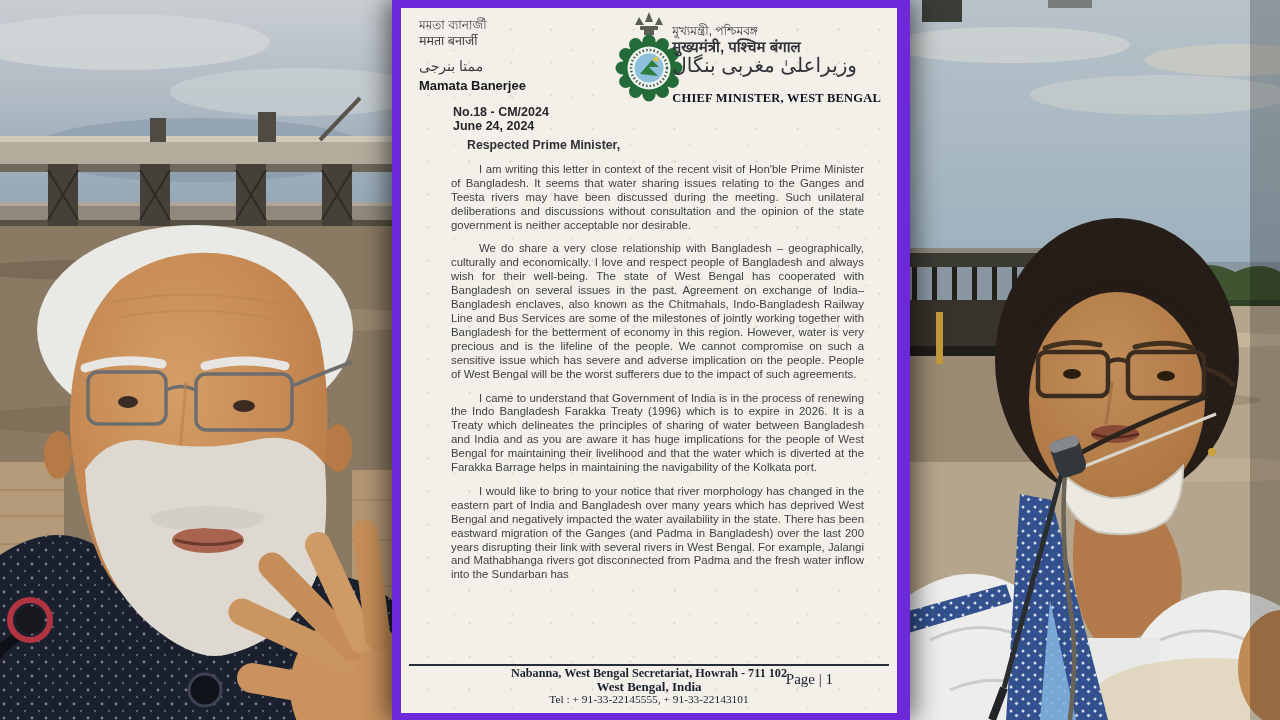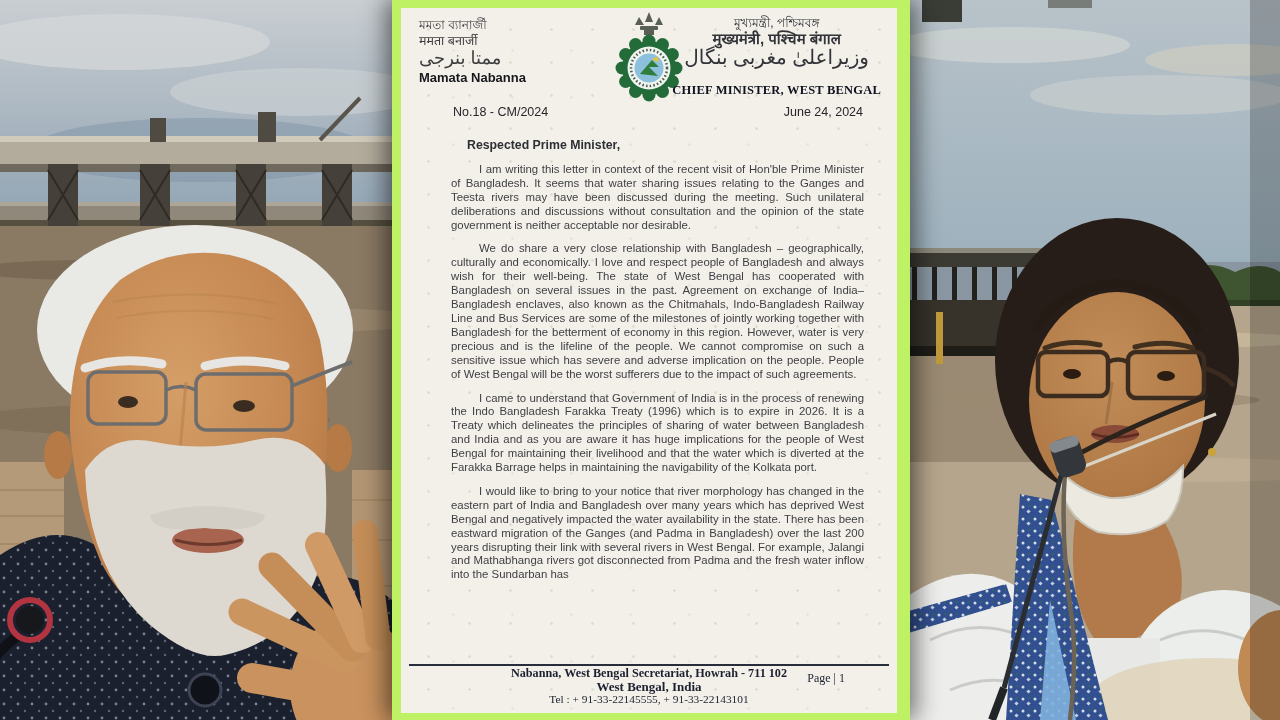--- a/index.html
+++ b/index.html
@@ -6,61 +6,61 @@
   body {
     width:1280px; height:720px; overflow:hidden; position:relative;
     background:#8a97a3; font-family:"Liberation Sans", sans-serif;
   }
   .stage { position:absolute; inset:0; width:1280px; height:720px; }
   svg.bg { position:absolute; left:0; top:0; display:block; }
 
   
   .letter {
     position:absolute; left:392px; top:0; width:518px; height:720px;
-    background:#bef264; padding:8px 13px 7px 9px; box-sizing:border-box;
+    background:#6d28d9; padding:8px 13px 7px 9px; box-sizing:border-box;
     box-shadow:-8px 0 22px rgba(0,0,0,.4), 8px 0 22px rgba(0,0,0,.4);
   }
   .paper {
     position:relative; width:100%; height:100%;
     background-color:#f3f0e9;
     background-image:
       radial-gradient(circle, rgba(110,105,90,.15) 1px, transparent 1.6px),
       radial-gradient(circle, rgba(110,105,90,.09) 1px, transparent 1.6px);
     background-size:41px 33px, 59px 47px;
     background-position:7px 5px, 23px 19px;
   }
   .hdr-left  { position:absolute; left:18px; top:10px; color:#3c3c3e; }
   .hdr-left .bn { font-size:12px; line-height:15px; }
   .hdr-left .hi { font-size:12.5px; line-height:16px; }
-  .hdr-left .ur { font-size:18px; line-height:18px; }
+  .hdr-left .ur { font-size:14px; line-height:18px;margin-top:8px; }
   .hdr-left .en { font-size:13px; font-weight:bold; color:#17181c; margin-top:3px; }
 
   .emblem { position:absolute; left:50%; top:2px; transform:translateX(-50%); }
 
-  .hdr-right { position:absolute; right:16px; top:8px; text-align:center; color:#33343a; }
+  .hdr-right { position:absolute; right:16px; top:16px; text-align:left; color:#33343a; }
   .hdr-right .bn { font-size:12px; line-height:15px; }
   .hdr-right .hi { font-size:15px; line-height:16px; font-weight:bold; }
   .hdr-right .ur { font-size:20px; line-height:20px; }
   .hdr-right .en { font-family:"Liberation Serif", serif; font-size:12.5px; font-weight:bold;
                    color:#101320; margin-top:16px; letter-spacing:.2px; }
 
   .refrow { position:absolute; top:97px; left:52px; right:34px; display:flex;
-            justify-content:space-between; font-weight:normal; font-size:12.5px; color:#26262b; }
+            justify-content:space-between; font-weight:bold; font-size:12.5px; color:#26262b;flex-direction:column; }
 
   .body { position:absolute; left:50px; right:33px; top:131px; bottom:64px; overflow:hidden;
           font-size:11.4px; line-height:13.9px; color:#3f4045; text-align:justify; }
   .salutation { font-weight:bold; font-size:12.3px; margin:0 16px 10px; color:#2e2f34; text-align:left; }
   .body p { margin:0 0 10px; text-indent:28px; }
 
   .footer { position:absolute; left:8px; right:8px; bottom:7px; border-top:2px solid #272d3a;
             text-align:center; font-family:"Liberation Serif", serif; color:#1b2030; padding-top:0; }
   .f1 { font-size:12.2px; font-weight:bold; line-height:14px; }
   .f2 { font-size:13px; font-weight:bold; line-height:13px; }
   .f3,.f4 { font-size:11.4px; line-height:13px; }
-  .page { position:absolute; right:44px; top:5px; font-size:12px; }
+  .page { position:absolute; right:56px; top:5px; font-size:15px; }
 </style>
 </head>
 <body>
 
 <div class="stage">
 
   <svg class="bg" width="1280" height="720" viewBox="0 0 1280 720">
     <defs>
       <linearGradient id="skyL" x1="0" y1="0" x2="0" y2="1">
         <stop offset="0" stop-color="#c9ced2"></stop>
@@ -270,21 +270,21 @@
     </g>
   </svg>
 
   <div class="letter">
     <div class="paper">
 
       <div class="hdr-left">
         <div class="bn">মমতা ব্যানার্জী</div>
         <div class="hi">ममता बनार्जी</div>
         <div class="ur">ممتا بنرجی</div>
-        <div class="en">Mamata Nabanna</div>
+        <div class="en">Mamata Banerjee</div>
       </div>
 
       <div class="emblem">
         <svg width="70" height="92" viewBox="0 0 70 92">
           <g fill="#5a5f55">
             <path d="M35,2 l4,10 h-8 z"></path>
             <path d="M25,7 l5,8 h-9 z"></path>
             <path d="M45,7 l4,8 h-8 z"></path>
             <rect x="26" y="16" width="18" height="4" rx="1"></rect>
             <rect x="30" y="20" width="10" height="5"></rect>

